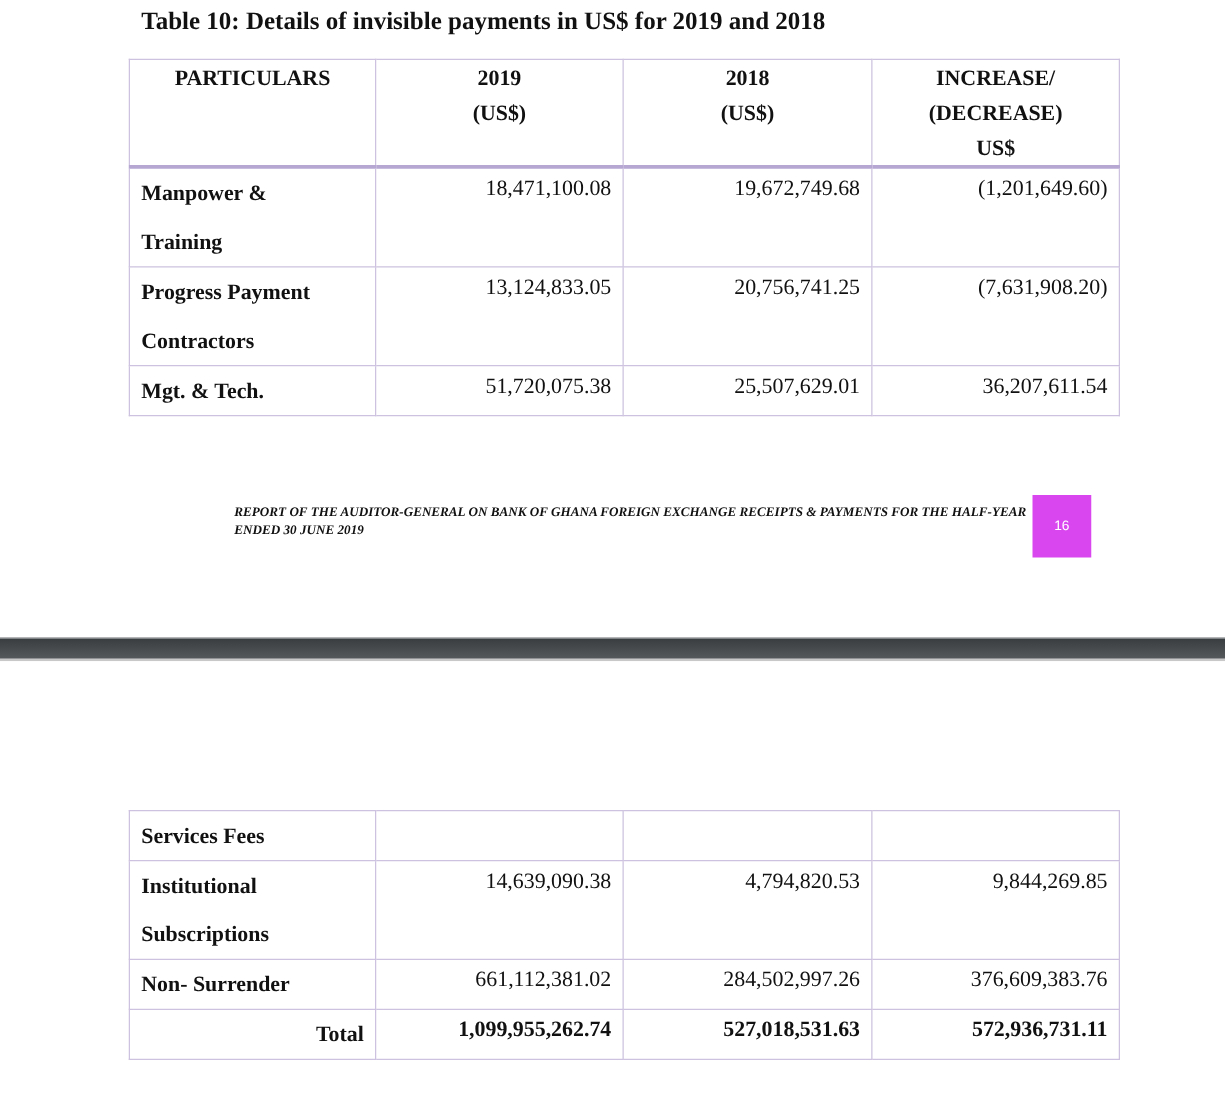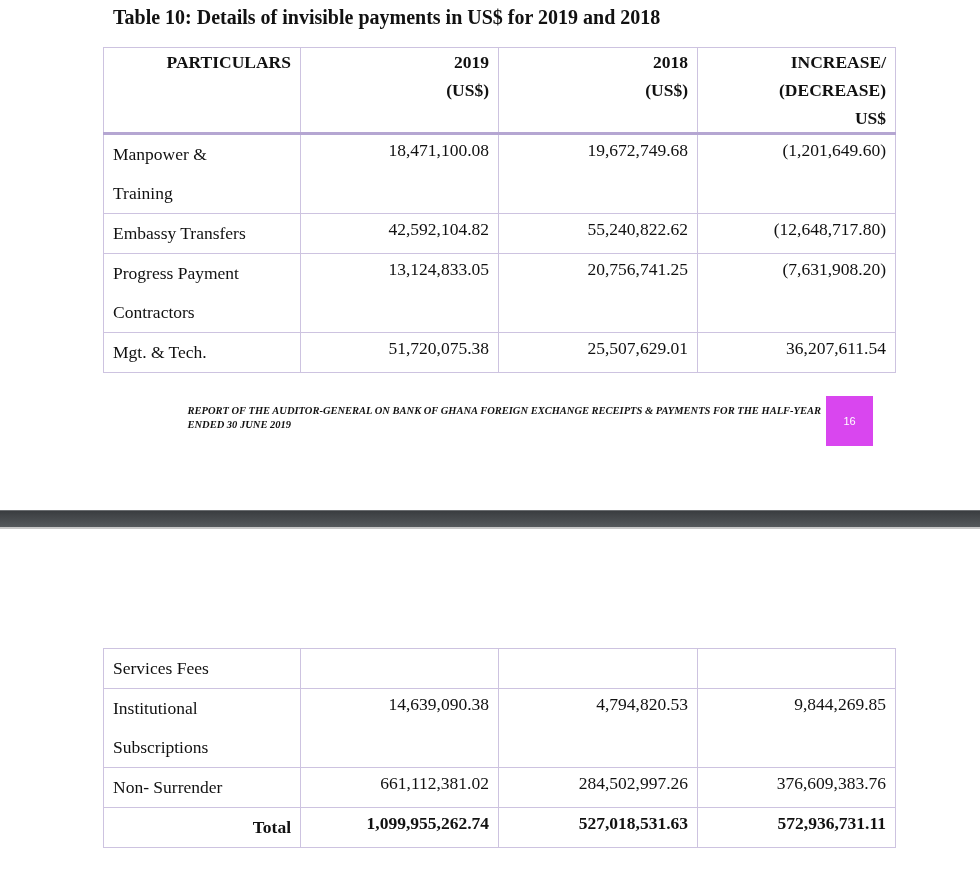--- a/index.html
+++ b/index.html
@@ -7,23 +7,23 @@
          font-family:"Liberation Serif", serif; color:#111; }
   .page { position:absolute; left:0; width:980px; background:#fff; }
   #page1 { top:0; height:512px; }
   #page2 { top:529px; height:288px; }
   .title { position:absolute; left:113px; top:6px; font-size:20px; font-weight:bold; margin:0; }
   table.t { position:absolute; left:103px; border-collapse:collapse; table-layout:fixed; width:792px; }
   table.t td, table.t th { border:1px solid #cdc3e0; font-size:17.5px; vertical-align:top; padding:0 9px; }
   #table-top { top:47px; }
   #table-bottom { top:119px; }
   col.c1 { width:197px; } col.c2 { width:198px; } col.c3 { width:199px; } col.c4 { width:198px; }
-  th { font-weight:bold; text-align:right; line-height:28px; padding-top:0; }
+  th { font-weight:bold; text-align:center; line-height:28px; padding-top:0; }
   tr.head th { height:82px; border-bottom:3px solid #b5a6d2; }
-  td.lbl { font-weight:normal; text-align:left; line-height:39px; }
+  td.lbl { font-weight:bold; text-align:left; line-height:39px; }
   td.num { text-align:right; line-height:30px; padding-top:0; }
   tr.r2 td { height:78px; }
   tr.r1 td { height:39px; }
   tr.total td { font-weight:bold;text-align:right; }
   .footer { position:absolute; right:159px; top:404px; text-align:left; font-size:10.5px;
             font-style:italic; font-weight:bold; line-height:14px; }
   .pnum { position:absolute; left:826px; top:396px; width:47px; height:50px; background:#d946ef;
           color:#fff; font-family:"Liberation Sans", sans-serif; font-size:11px;
           display:flex; align-items:center; justify-content:center; }
   .divider { position:absolute; left:0; top:510px; width:980px; height:19px;
@@ -63,26 +63,20 @@
       </th>
     </tr>
     <tr class="r2">
       <td class="lbl">
             <div>Manpower &amp;</div>
             <div>Training</div>
           </td>
       <td class="num">18,471,100.08</td>
       <td class="num">19,672,749.68</td>
       <td class="num">(1,201,649.60)</td>
-    </tr>
-    <tr class="r1">
-      <td class="lbl">Embassy Transfers</td>
-      <td class="num">42,592,104.82</td>
-      <td class="num">55,240,822.62</td>
-      <td class="num">(12,648,717.80)</td>
     </tr>
     <tr class="r2">
       <td class="lbl">
             <div>Progress Payment</div>
             <div>Contractors</div>
           </td>
       <td class="num">13,124,833.05</td>
       <td class="num">20,756,741.25</td>
       <td class="num">(7,631,908.20)</td>
     </tr>

